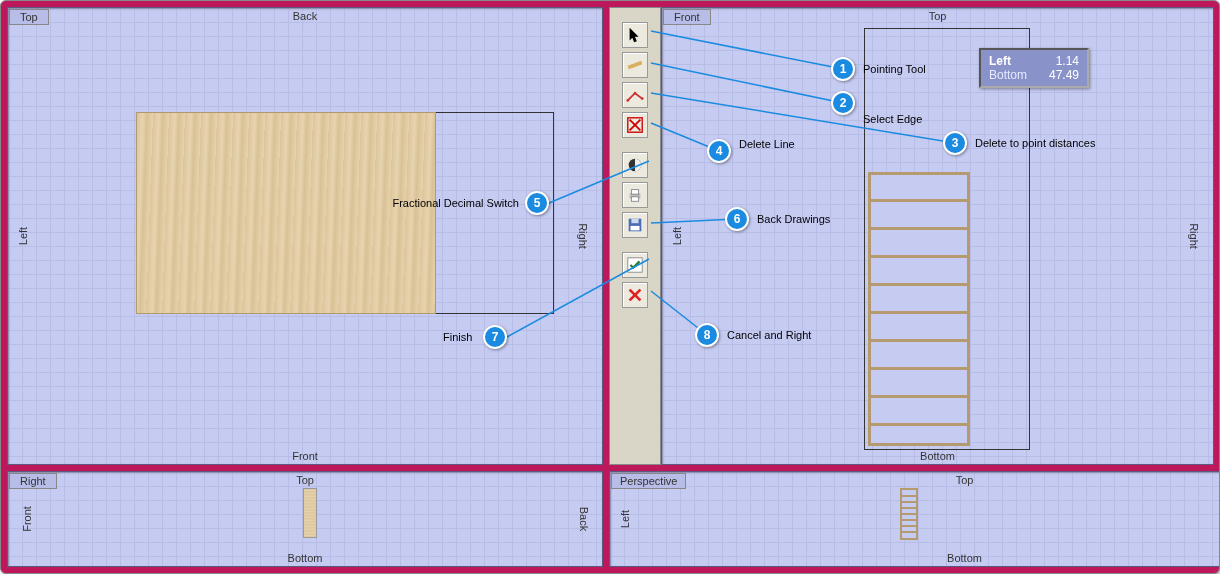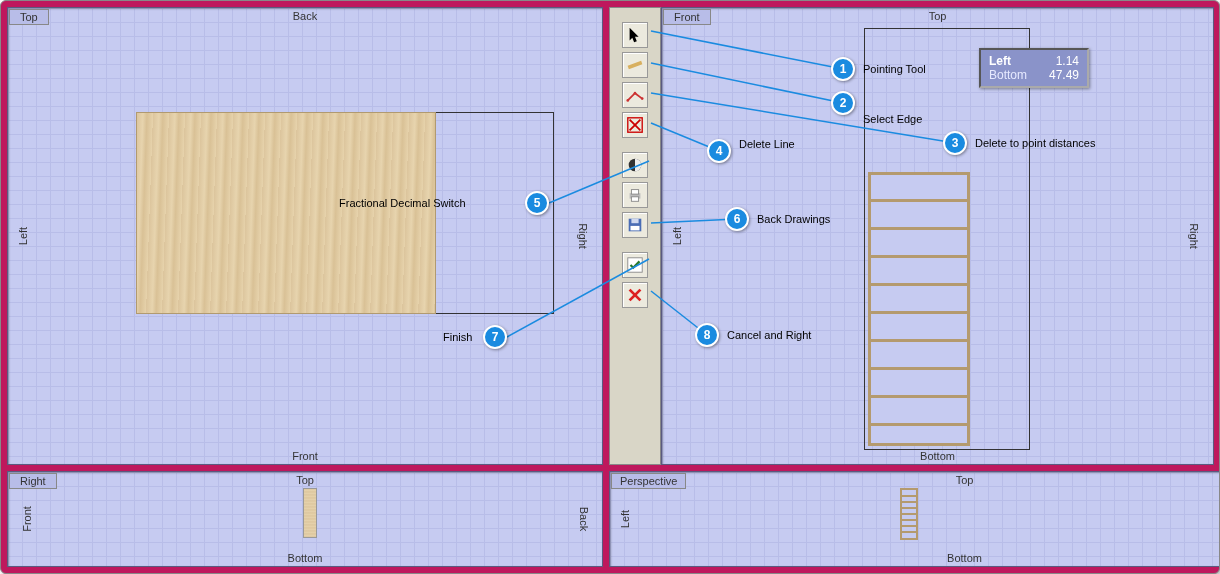--- a/index.html
+++ b/index.html
@@ -334,21 +334,21 @@
   <div class="bubble" style="left:830px; top:90px;">2</div>
   <div class="callout-text" style="left:862px; top:112px;">Select Edge</div>
 
   <div class="bubble" style="left:942px; top:130px;">3</div>
   <div class="callout-text" style="left:974px; top:136px;">Delete to point distances</div>
 
   <div class="bubble" style="left:706px; top:138px;">4</div>
   <div class="callout-text" style="left:738px; top:137px;">Delete Line</div>
 
   <div class="bubble" style="left:524px; top:190px;">5</div>
-  <div class="callout-text" style="left:338px; top:196px; text-align:left; width:180px;">Fractional Decimal Switch</div>
+  <div class="callout-text" style="left:338px; top:196px; text-align:right; width:180px;">Fractional Decimal Switch</div>
 
   <div class="bubble" style="left:724px; top:206px;">6</div>
   <div class="callout-text" style="left:756px; top:212px;">Back Drawings</div>
 
   <div class="bubble" style="left:482px; top:324px;">7</div>
   <div class="callout-text" style="left:442px; top:330px; text-align:center;">Finish</div>
 
   <div class="bubble" style="left:694px; top:322px;">8</div>
   <div class="callout-text" style="left:726px; top:328px;">Cancel and Right</div>
 

